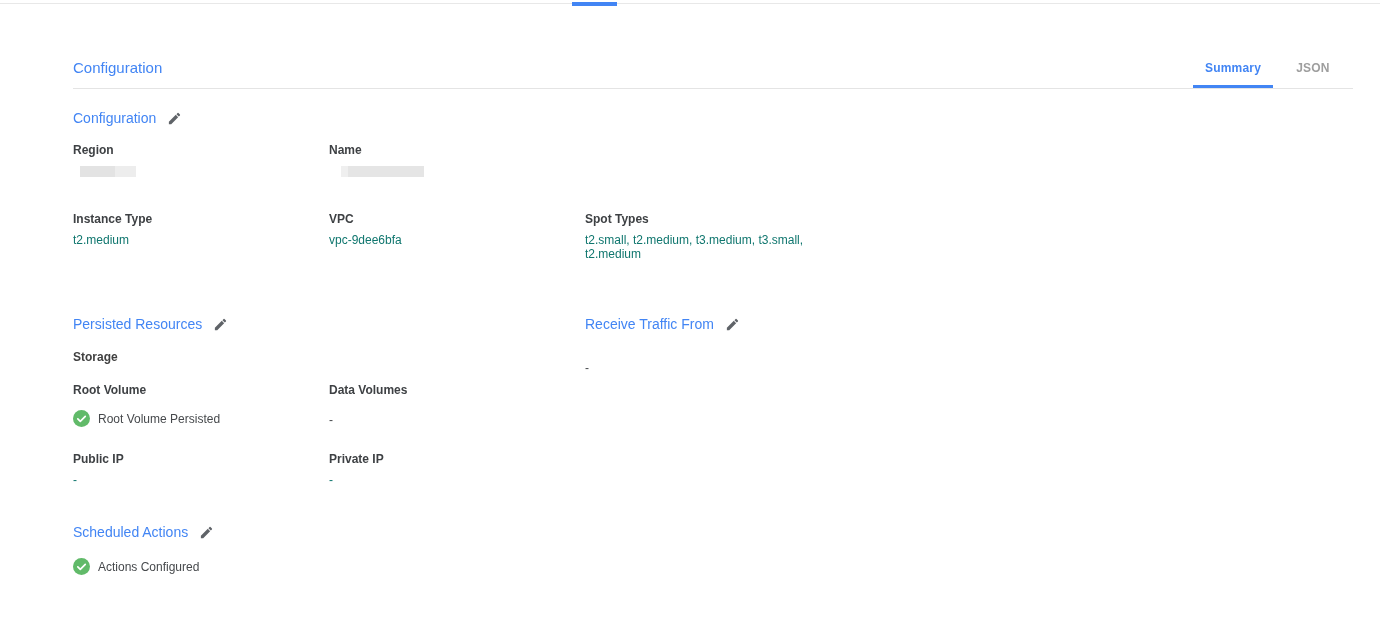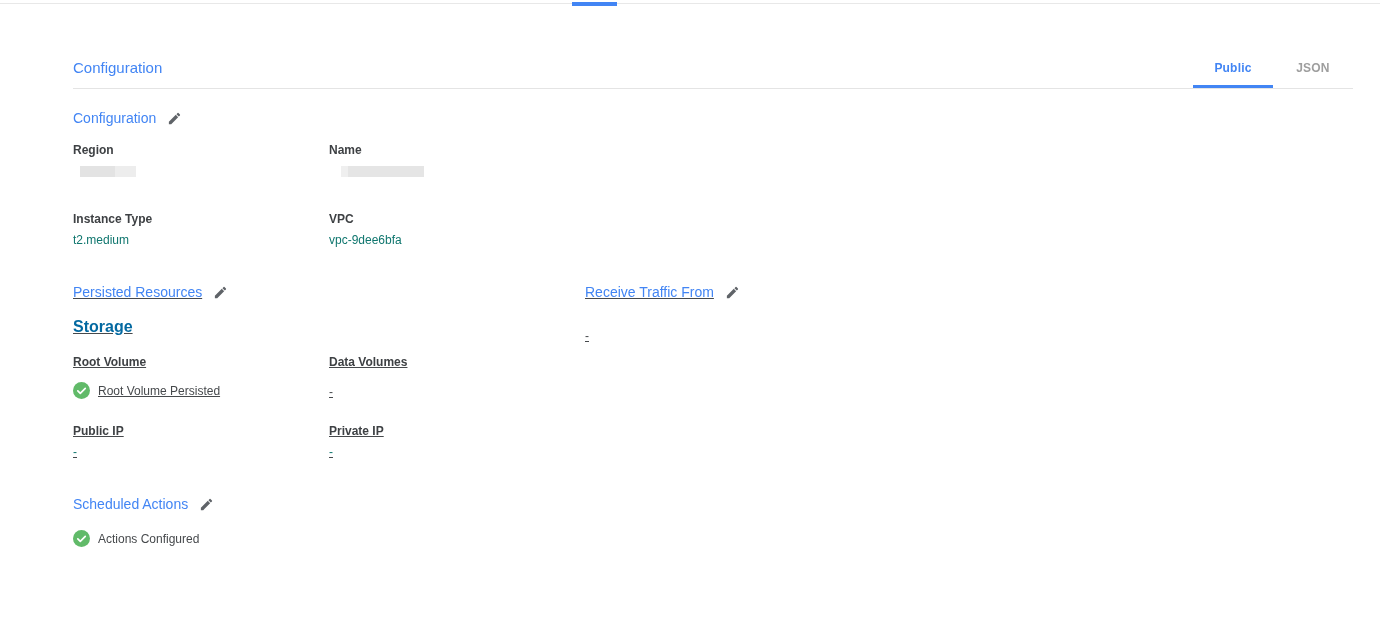--- a/index.html
+++ b/index.html
@@ -54,22 +54,22 @@
     background: linear-gradient(to right, #e3e3e3 0 62%, #ededed 62% 100%); }
 
   .status-row { display: flex; align-items: center; gap: 8px; }
   .check-icon { width: 17px; height: 17px; flex: 0 0 auto; }
   .status-text { font-size: 12px; color: #46494c; }
 
   
   .sec-config-title   { margin-top: 22px; }
   .row-name-region    { margin-top: 18px; }
   .row-fields         { margin-top: 36px; }
-  .row-blocks         { margin-top: 38px; text-decoration: underline; }
-  .storage-label      { margin-top: 18px; font-size: 16px; font-weight: 700; color: #0369a1; }
+  .row-blocks         { margin-top: 56px; }
+  .storage-label      { margin-top: 18px; font-size: 12px; font-weight: 700; color: #404040; }
   .row-volumes        { margin-top: 20px; }
   .volume-status      { margin-top: 13px; }
   .dash-volume        { margin-top: 16px; font-size: 12px; color: #46494c; }
   .row-ips            { margin-top: 26px; }
   .traffic-dash       { margin-top: 29px; font-size: 12px; color: #46494c; }
   .sec-scheduled      { margin-top: 38px; }
   .scheduled-status   { margin-top: 18px; }
 </style>
 </head>
 <body>
@@ -77,21 +77,21 @@
 <div class="top-remnant">
   <div class="top-line"></div>
   <div class="top-indicator"></div>
 </div>
 
 <div class="page">
 
   <div class="header">
     <div class="page-title">Configuration</div>
     <div class="tabs">
-      <div class="tab tab--active">Public</div>
+      <div class="tab tab--active">Summary</div>
       <div class="tab">JSON</div>
     </div>
   </div>
 
   <div class="section-title sec-config-title">
     <span>Configuration</span>
     <span class="edit-btn">
         <svg viewBox="0 0 24 24">
           <path d="M3 17.25V21h3.75L17.81 9.94l-3.75-3.75L3 17.25zM20.71 7.04c.39-.39.39-1.02 0-1.41l-2.34-2.34a.9959.9959 0 0 0-1.41 0l-1.83 1.83 3.75 3.75 1.83-1.83z"></path>
         </svg>
@@ -113,20 +113,24 @@
   </div>
 
   <div class="grid5 row-fields">
     <div class="field">
       <div class="field-label">Instance Type</div>
       <div class="field-value">t2.medium</div>
     </div>
     <div class="field">
       <div class="field-label">VPC</div>
       <div class="field-value">vpc-9dee6bfa</div>
+    </div>
+    <div class="field">
+      <div class="field-label">Spot Types</div>
+      <div class="field-value">t2.small, t2.medium, t3.medium, t3.small, t2.medium</div>
     </div>
   </div>
 
   <div class="grid5 row-blocks">
 
     <div style="grid-column: 1 / span 2;">
       <div class="section-title">
         <span>Persisted Resources</span>
         <span class="edit-btn">
             <svg viewBox="0 0 24 24">

